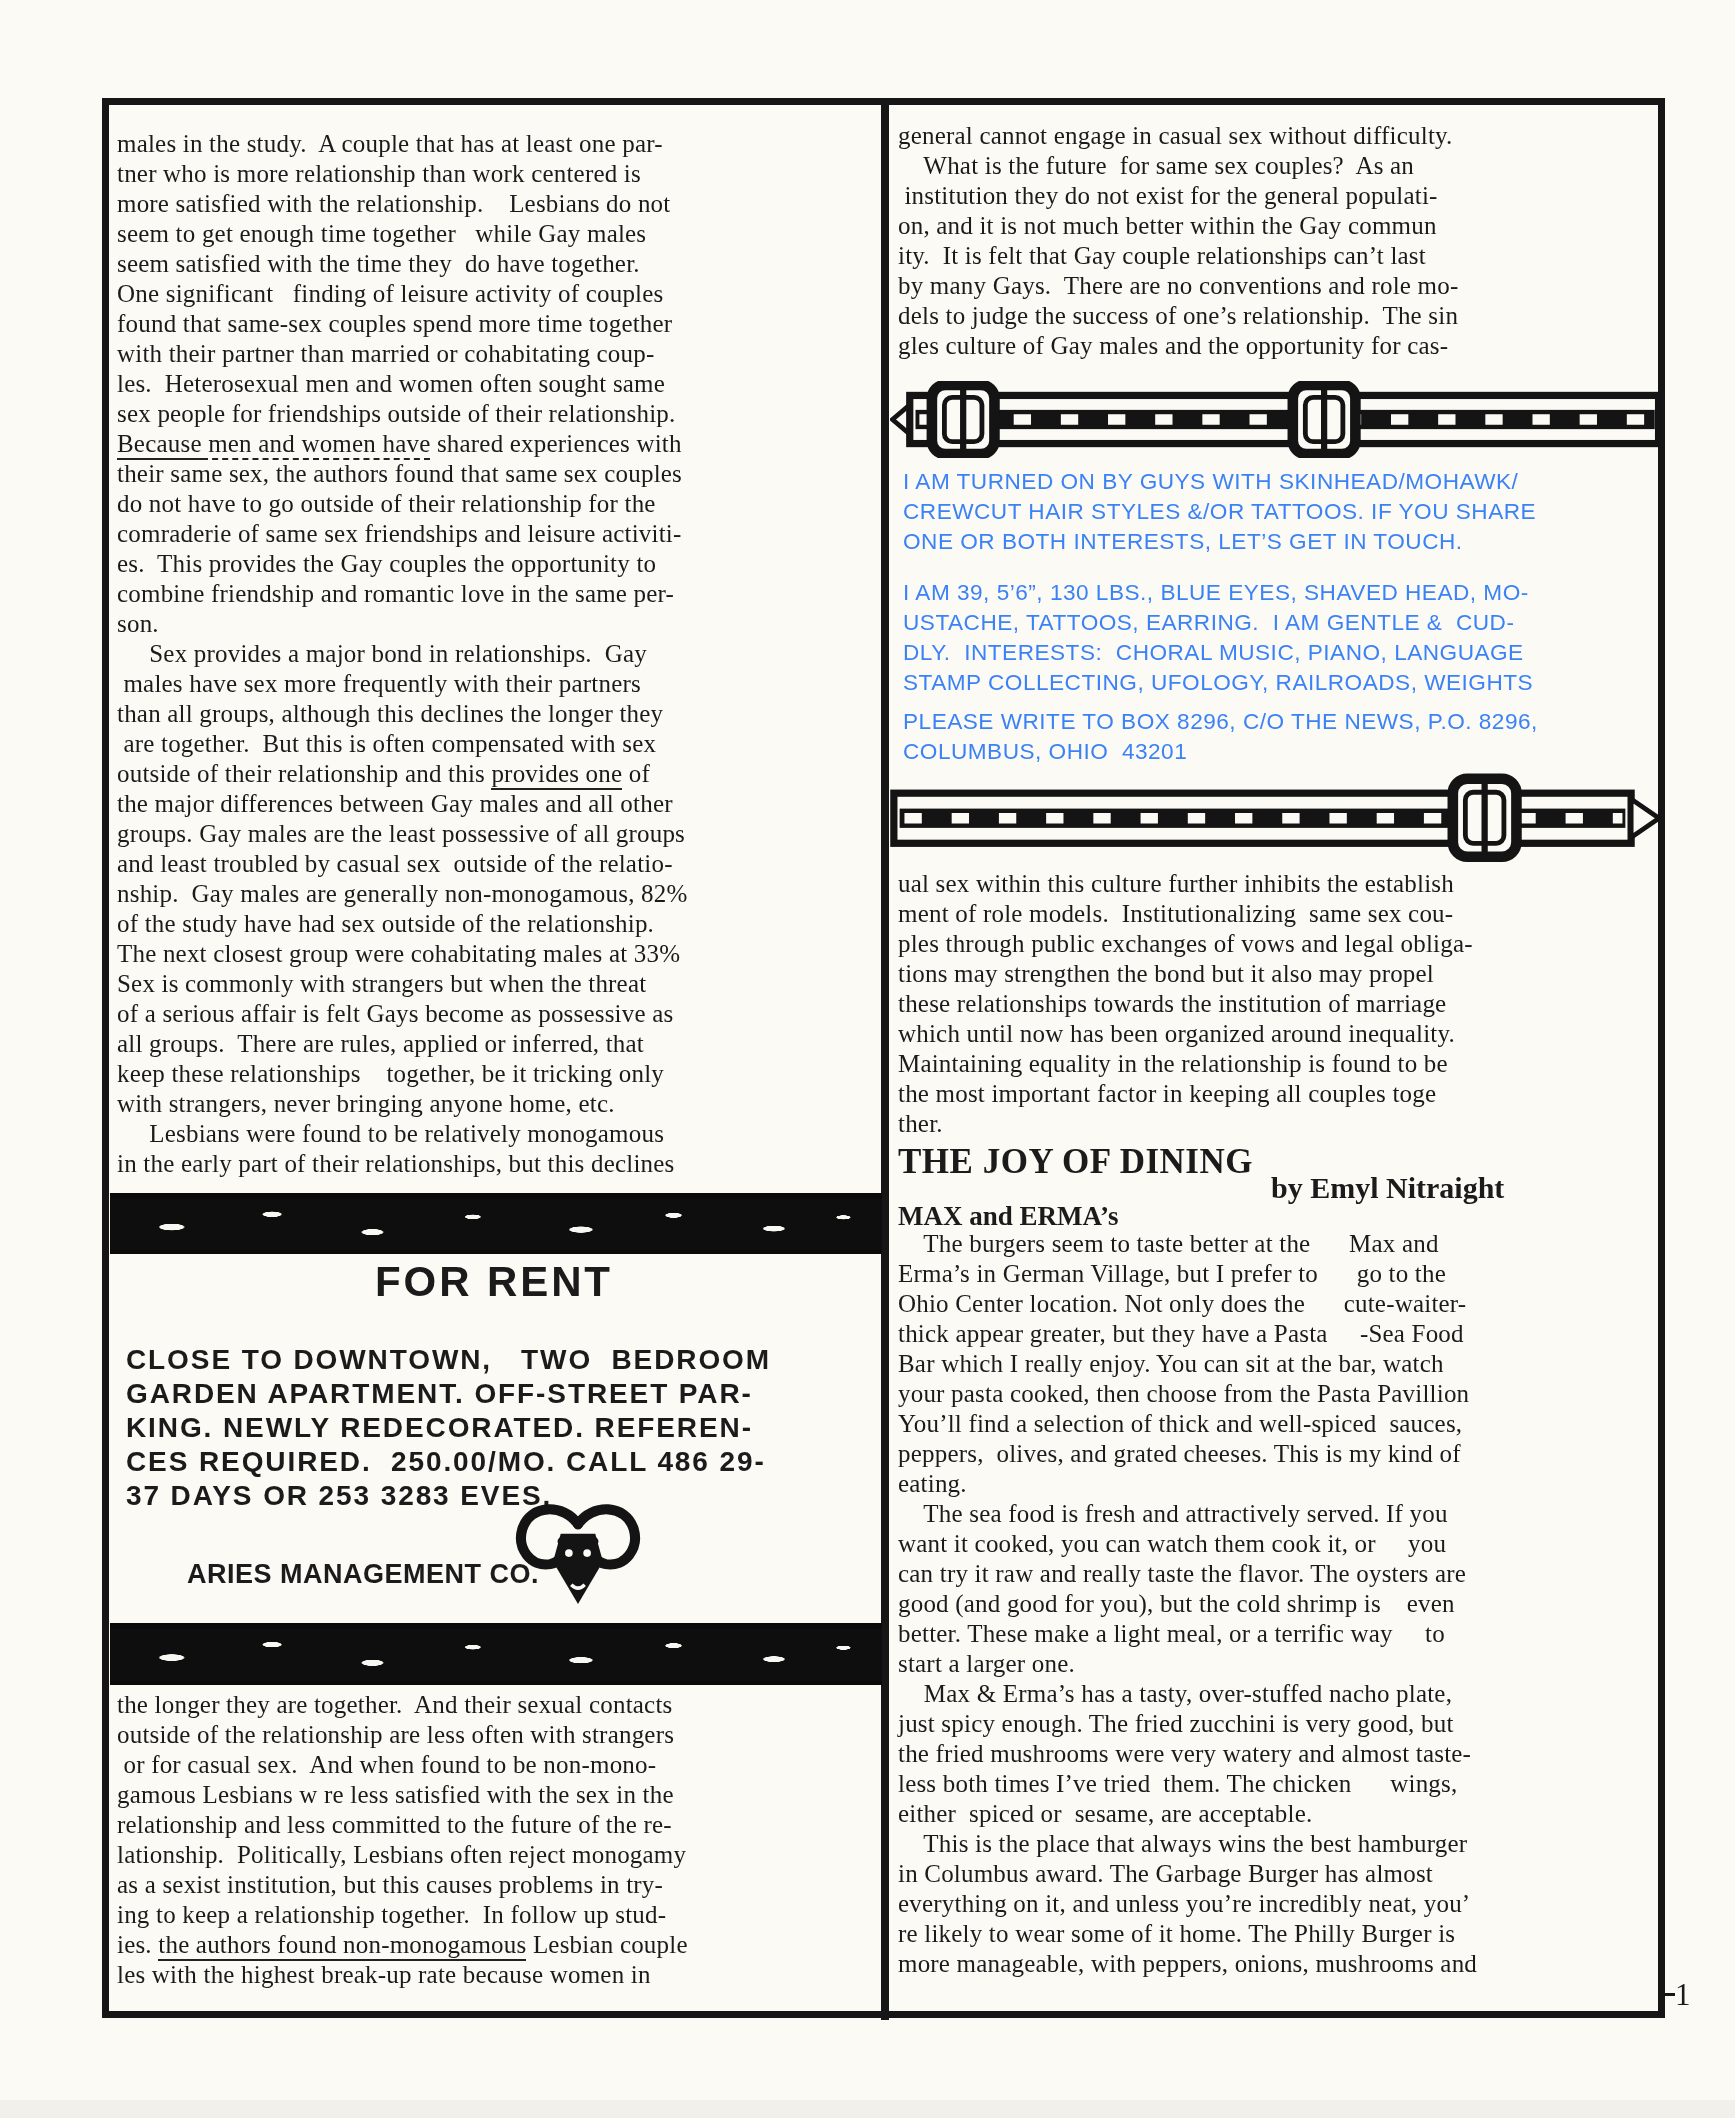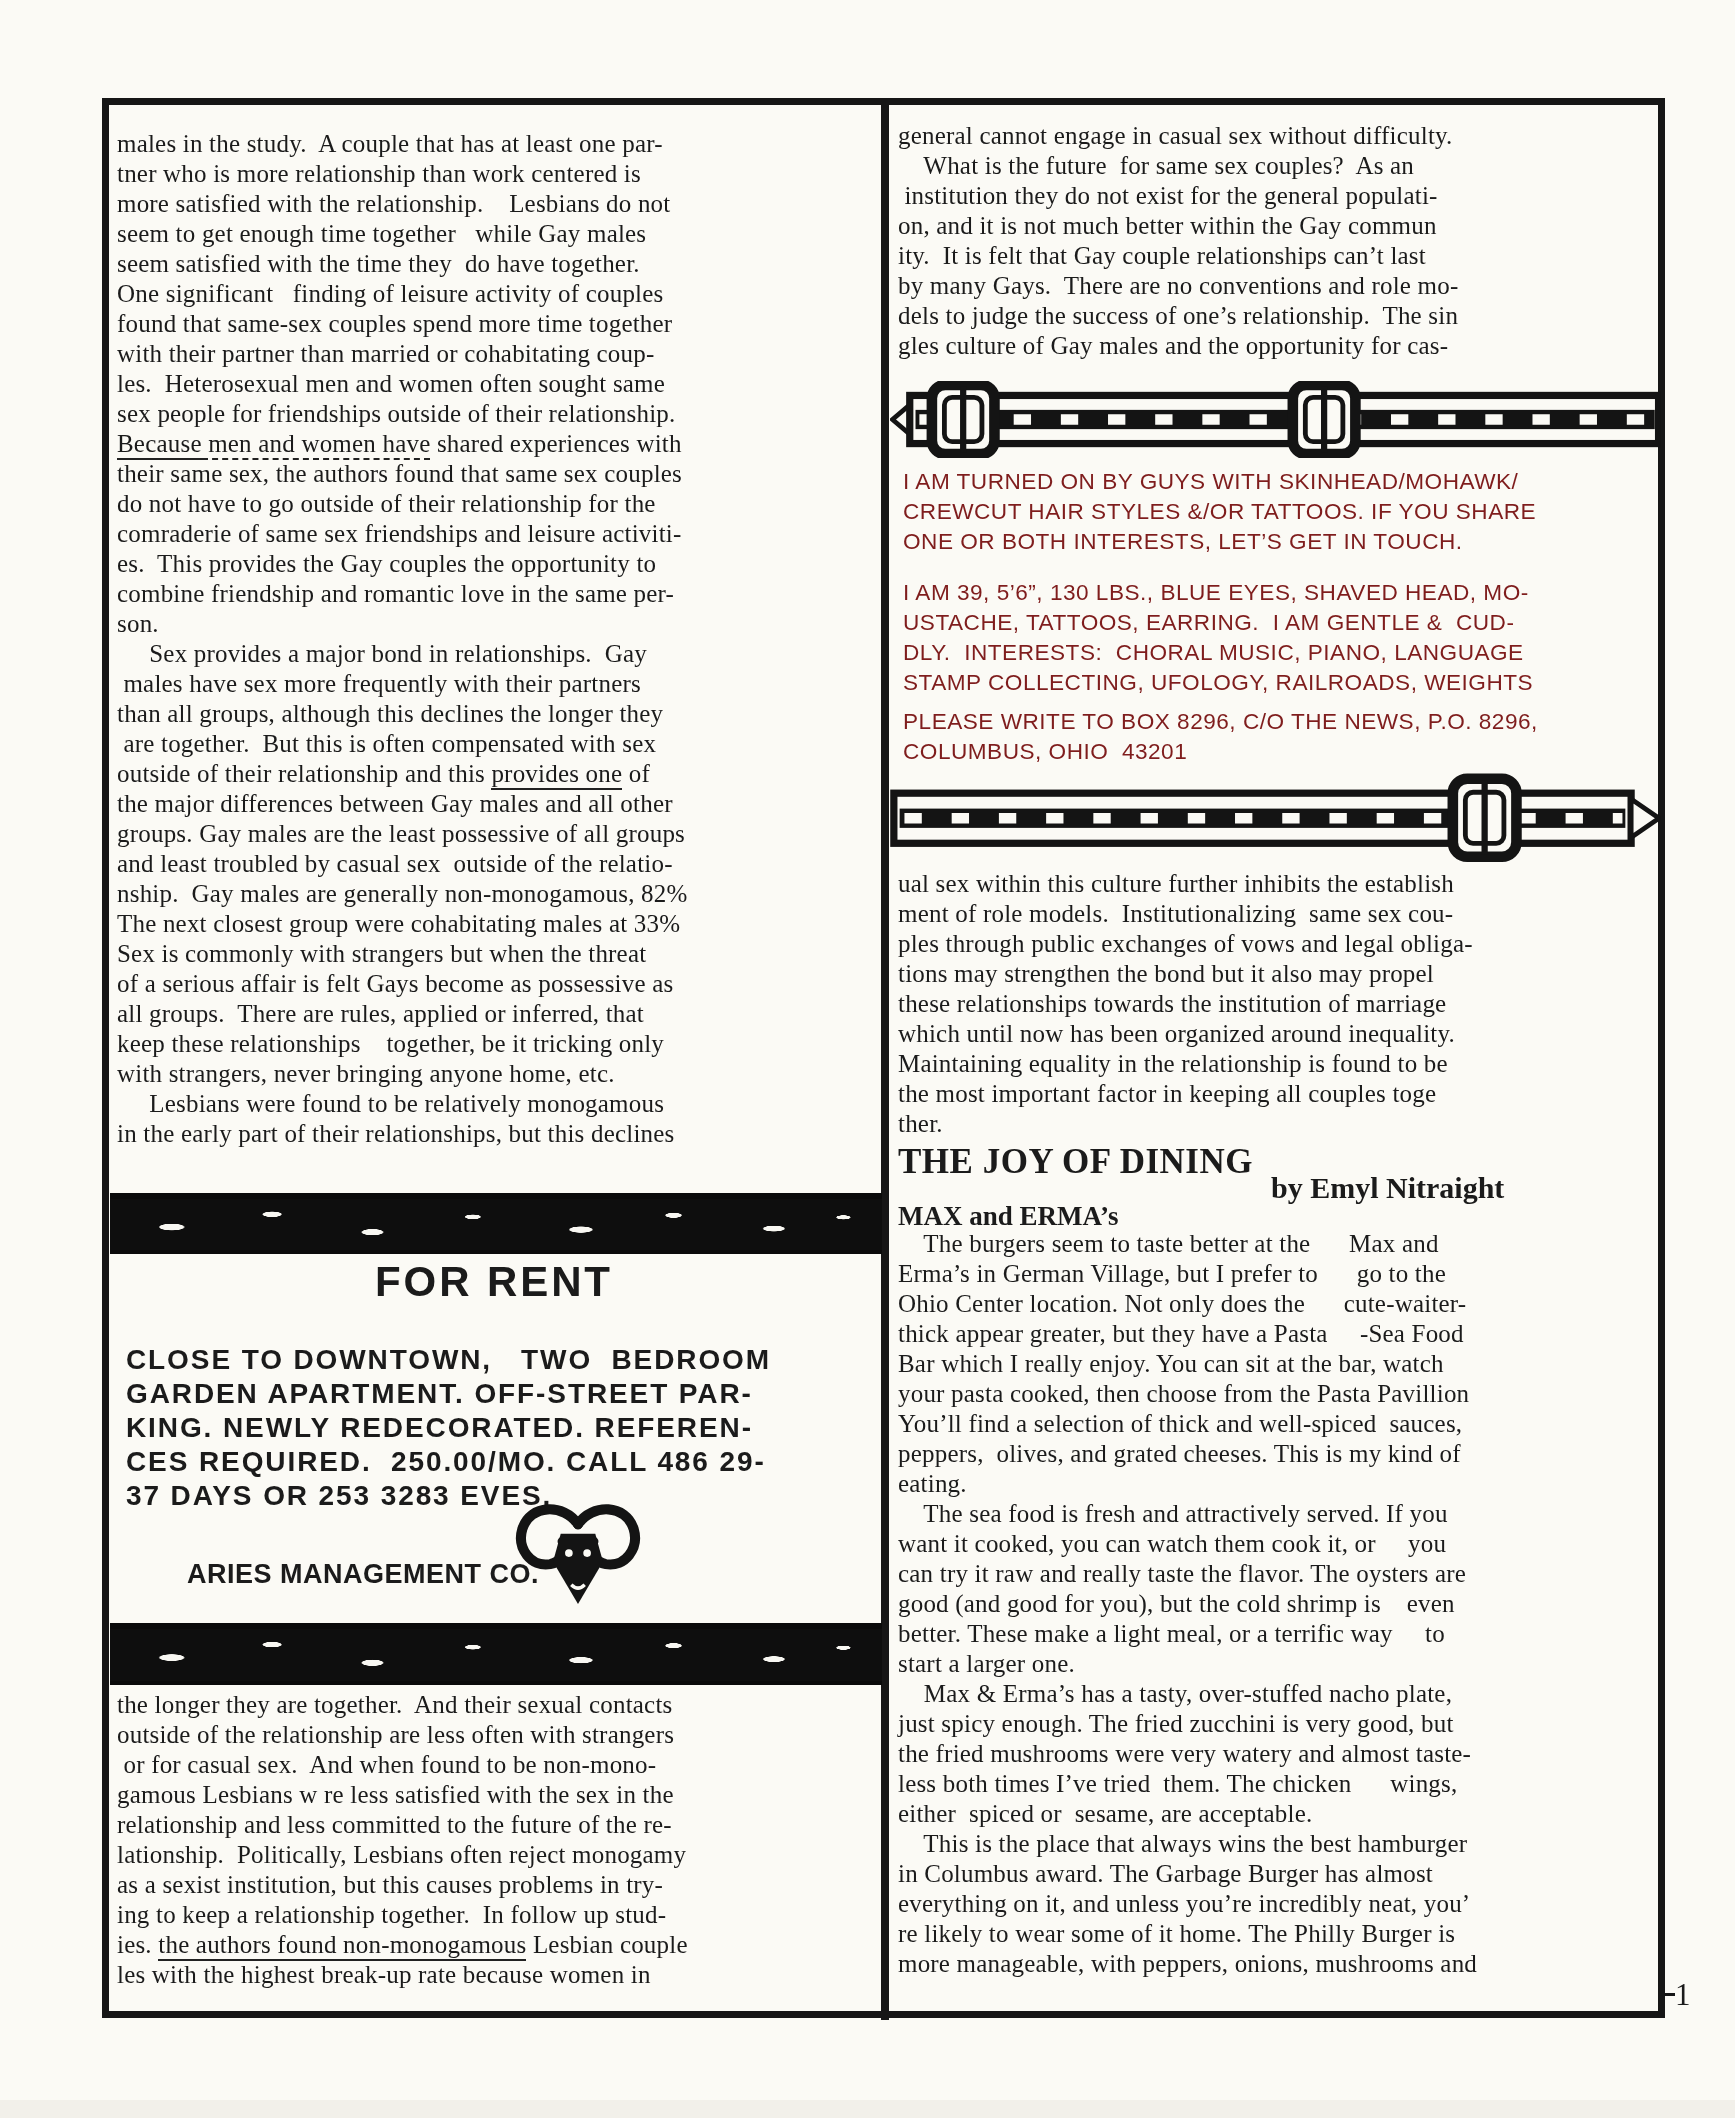--- a/index.html
+++ b/index.html
@@ -19,21 +19,21 @@
         radial-gradient(ellipse 25px 7.2px at 34% 65%, #f8f7f2 0 40%, transparent 46%),
         radial-gradient(ellipse 18.3px 5.3px at 47% 35%, #f8f7f2 0 40%, transparent 46%),
         radial-gradient(ellipse 27px 7.2px at 61% 60%, #f8f7f2 0 40%, transparent 46%),
         radial-gradient(ellipse 19px 5.8px at 73% 32%, #f8f7f2 0 40%, transparent 46%),
         radial-gradient(ellipse 25px 6.7px at 86% 58%, #f8f7f2 0 40%, transparent 46%),
         radial-gradient(ellipse 16.4px 4.8px at 95% 36%, #f8f7f2 0 40%, transparent 46%);}
   .sans{font-family:"Liberation Sans", sans-serif;}
   .forrent-title{font-size:42px;font-weight:bold;letter-spacing:2.9px;text-align:center;}
   .forrent-line{font-size:28px;font-weight:bold;letter-spacing:1.9px;line-height:34px;}
   .company{font-size:27px;font-weight:bold;letter-spacing:0.5px;}
-  .ad-line{font-size:22.6px;line-height:30px;letter-spacing:0.5px;color:#7f1d1d;}
+  .ad-line{font-size:22.6px;line-height:30px;letter-spacing:0.5px;color:#3b82f6;}
   .dining-head{font-size:35px;font-weight:bold;letter-spacing:0.5px;}
   .dining-byline{font-size:30px;font-weight:bold;}
   .dining-sub{font-size:27px;font-weight:bold;}
   .pagenum{font-size:31px;}
 </style>
 </head>
 <body>
 
 <div id="page">
 
@@ -61,20 +61,21 @@
     <span class="ln">son.</span>
     <span class="ln">     Sex provides a major bond in relationships.  Gay</span>
     <span class="ln"> males have sex more frequently with their partners</span>
     <span class="ln">than all groups, although this declines the longer they</span>
     <span class="ln"> are together.  But this is often compensated with sex</span>
     <span class="ln"><span>outside of their relationship and this </span><span class="u-solid">provides one</span><span> of</span></span>
     <span class="ln">the major differences between Gay males and all other</span>
     <span class="ln">groups. Gay males are the least possessive of all groups</span>
     <span class="ln">and least troubled by casual sex  outside of the relatio-</span>
     <span class="ln">nship.  Gay males are generally non-monogamous, 82%</span>
+    <span class="ln">of the study have had sex outside of the relationship.</span>
     <span class="ln">The next closest group were cohabitating males at 33%</span>
     <span class="ln">Sex is commonly with strangers but when the threat</span>
     <span class="ln">of a serious affair is felt Gays become as possessive as</span>
     <span class="ln">all groups.  There are rules, applied or inferred, that</span>
     <span class="ln">keep these relationships    together, be it tricking only</span>
     <span class="ln">with strangers, never bringing anyone home, etc.</span>
     <span class="ln">     Lesbians were found to be relatively monogamous</span>
     <span class="ln">in the early part of their relationships, but this declines</span>
   </div>
 

